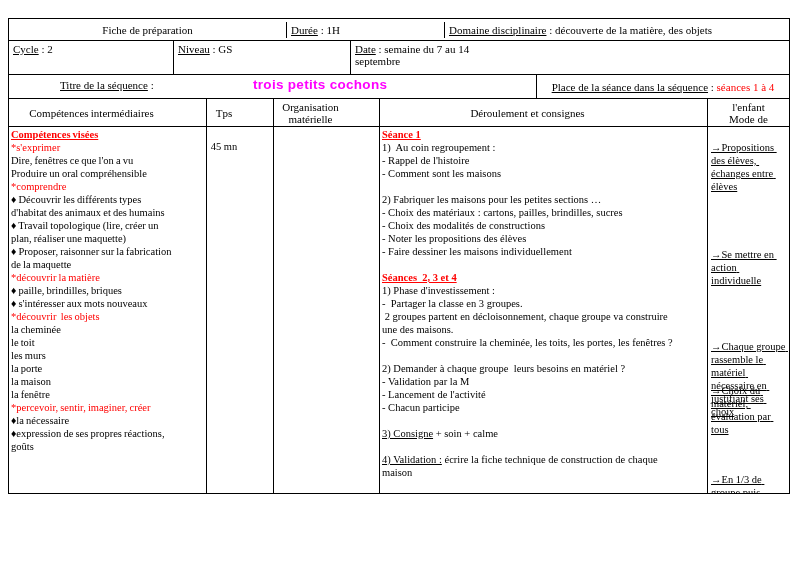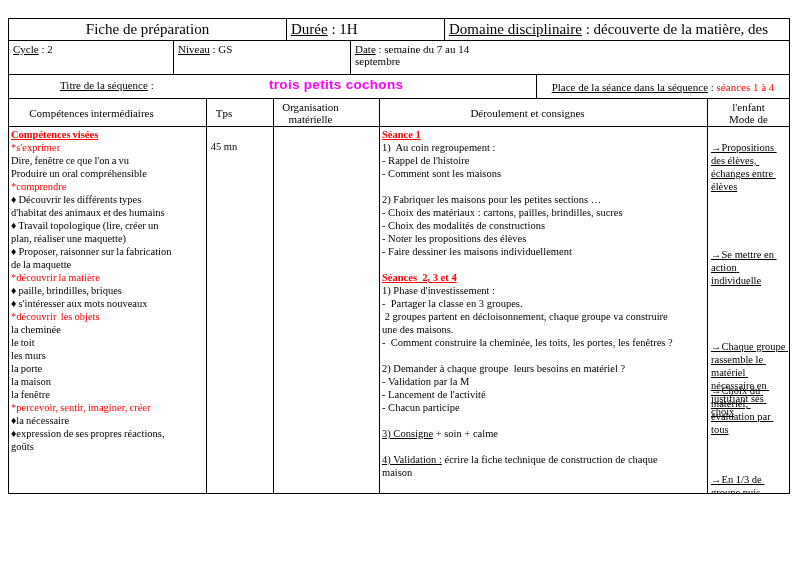--- a/index.html
+++ b/index.html
@@ -12,33 +12,33 @@
     position:absolute; left:8px; top:18px; width:782px;
     border:1px solid var(--border,#000); box-sizing:border-box;
     background:#fff;
   }
   .tr { display:flex; }
   .tr + .tr { border-top:1px solid var(--border,#000);gap:32px; }
   .td { box-sizing:border-box; overflow:hidden; position:relative; }
   .td + .td { border-left:1px solid var(--border,#000); }
 
   
-  .r1 { height:21px; font-size:15px; }
+  .r1 { height:21px; font-size:11px;align-items:center; }
   .r2 { height:33px; font-size:11px; }
   .r3 { height:23px; font-size:11px; }
   .r1 .td, .r2 .td { padding:2px 4px; }
   .c-center { display:flex; align-items:center; justify-content:center; text-align:center; }
   .u { text-decoration:underline; }
   .red { color:var(--red,#ff0000); }
   .rbu { color:var(--red,#ff0000); font-weight:bold; text-decoration:underline; }
 
   .titre-cell { width:495px; }
   .titre-label { position:absolute; left:51px; top:4px; }
   .seq-title {
-    position:absolute; left:260px; top:2px;
+    position:absolute; left:244px; top:2px;
     font-family:"Liberation Sans","DejaVu Sans",sans-serif;
     font-weight:bold; font-size:13.5px; letter-spacing:.3px;
     color:var(--magenta,#ff00ff);
   }
   .place-cell { flex:1; }
 
   
   .r4 { height:27px; font-size:11px; }
   .r4 .td { display:flex; flex-direction:column; align-items:center; justify-content:center; text-align:center; line-height:12px; }
 
@@ -114,21 +114,21 @@
       <div class="td col5">
         <div>Activité de l'enfant</div>
         <div>Mode de regroupement</div>
       </div>
     </div>
 
     <div class="tr r5">
       <div class="td col1">
           <div class="line"><span class="rbu">Compétences visées</span></div>
           <div class="line"><span class="red">*s'exprimer</span></div>
-          <div class="line"><span>Dire, fenêtre ce que l'on a vu</span></div>
+          <div class="line"><span>Dire, fenêtres ce que l'on a vu</span></div>
           <div class="line"><span>Produire un oral compréhensible</span></div>
           <div class="line"><span class="red">*comprendre</span></div>
           <div class="line"><span>♦ Découvrir les différents types d'habitat des animaux et des humains</span></div>
           <div class="line"><span>♦ Travail topologique (lire, créer un plan, réaliser une maquette)</span></div>
           <div class="line"><span>♦ Proposer, raisonner sur la fabrication de la maquette</span></div>
           <div class="line"><span class="red">*découvrir la matière</span></div>
           <div class="line"><span>♦ paille, brindilles, briques</span></div>
           <div class="line"><span>♦ s'intéresser aux mots nouveaux</span></div>
           <div class="line"><span class="red">*découvrir  les objets</span></div>
           <div class="line"><span>la cheminée</span></div>

